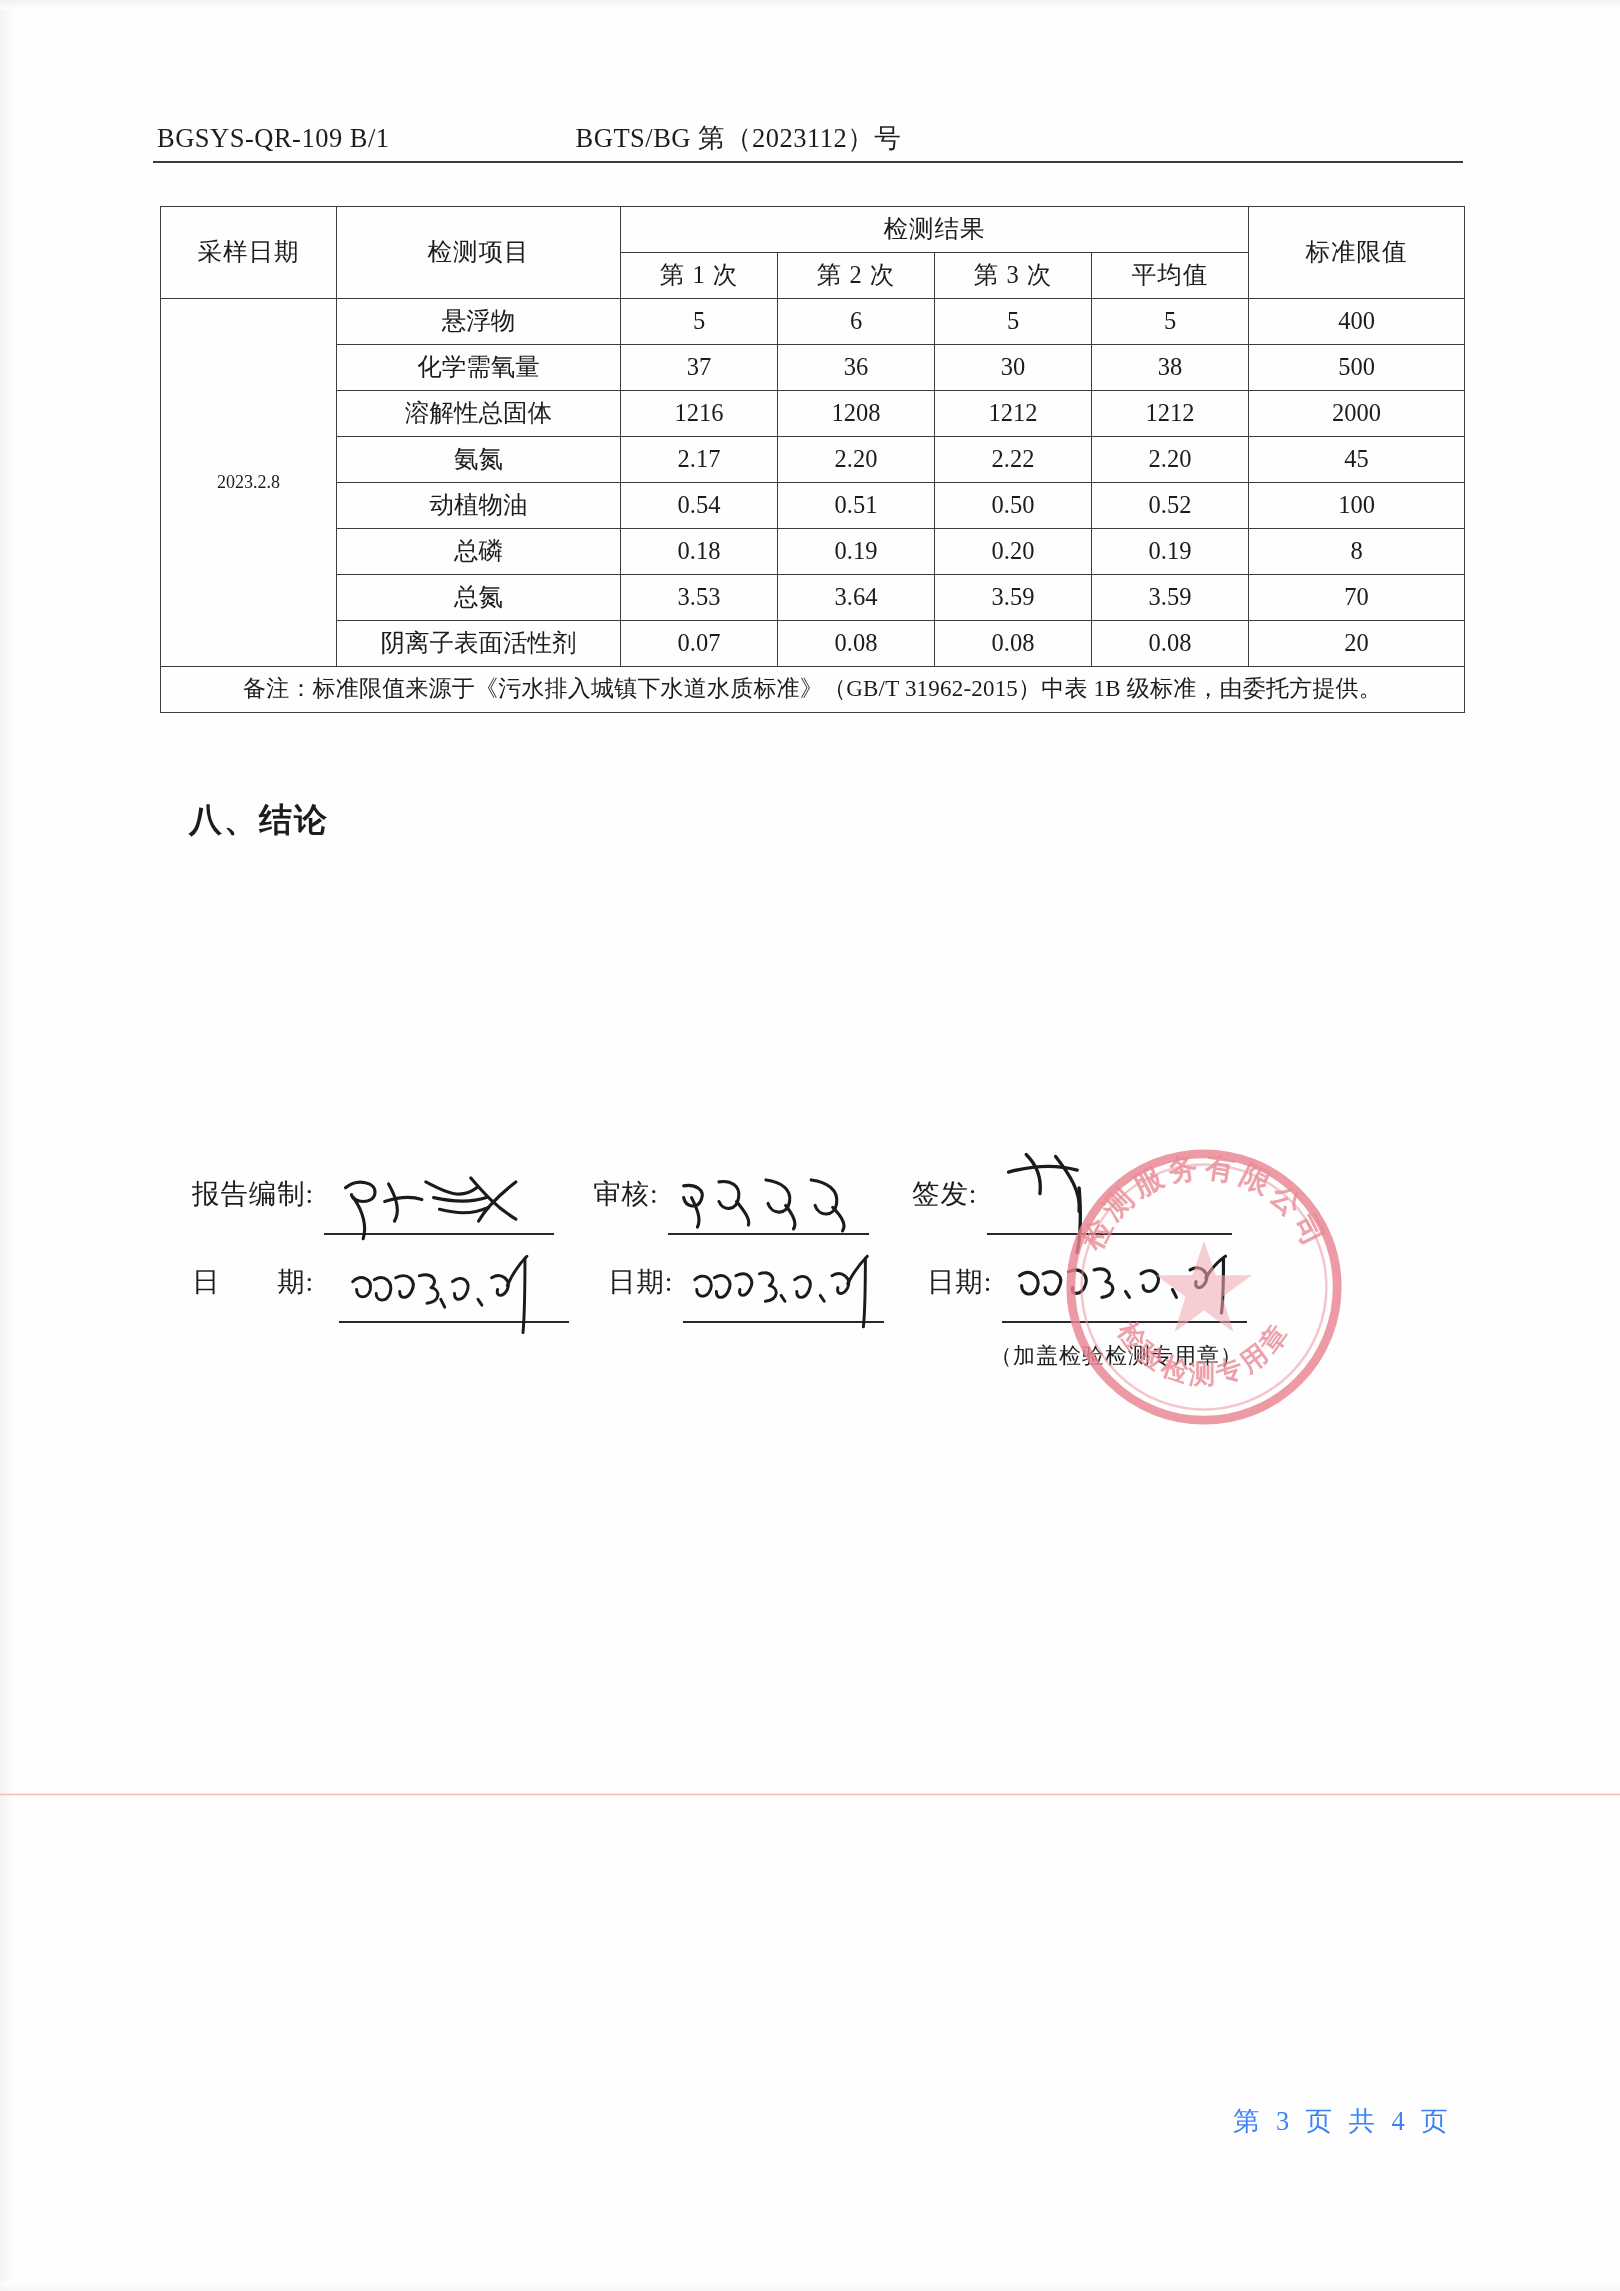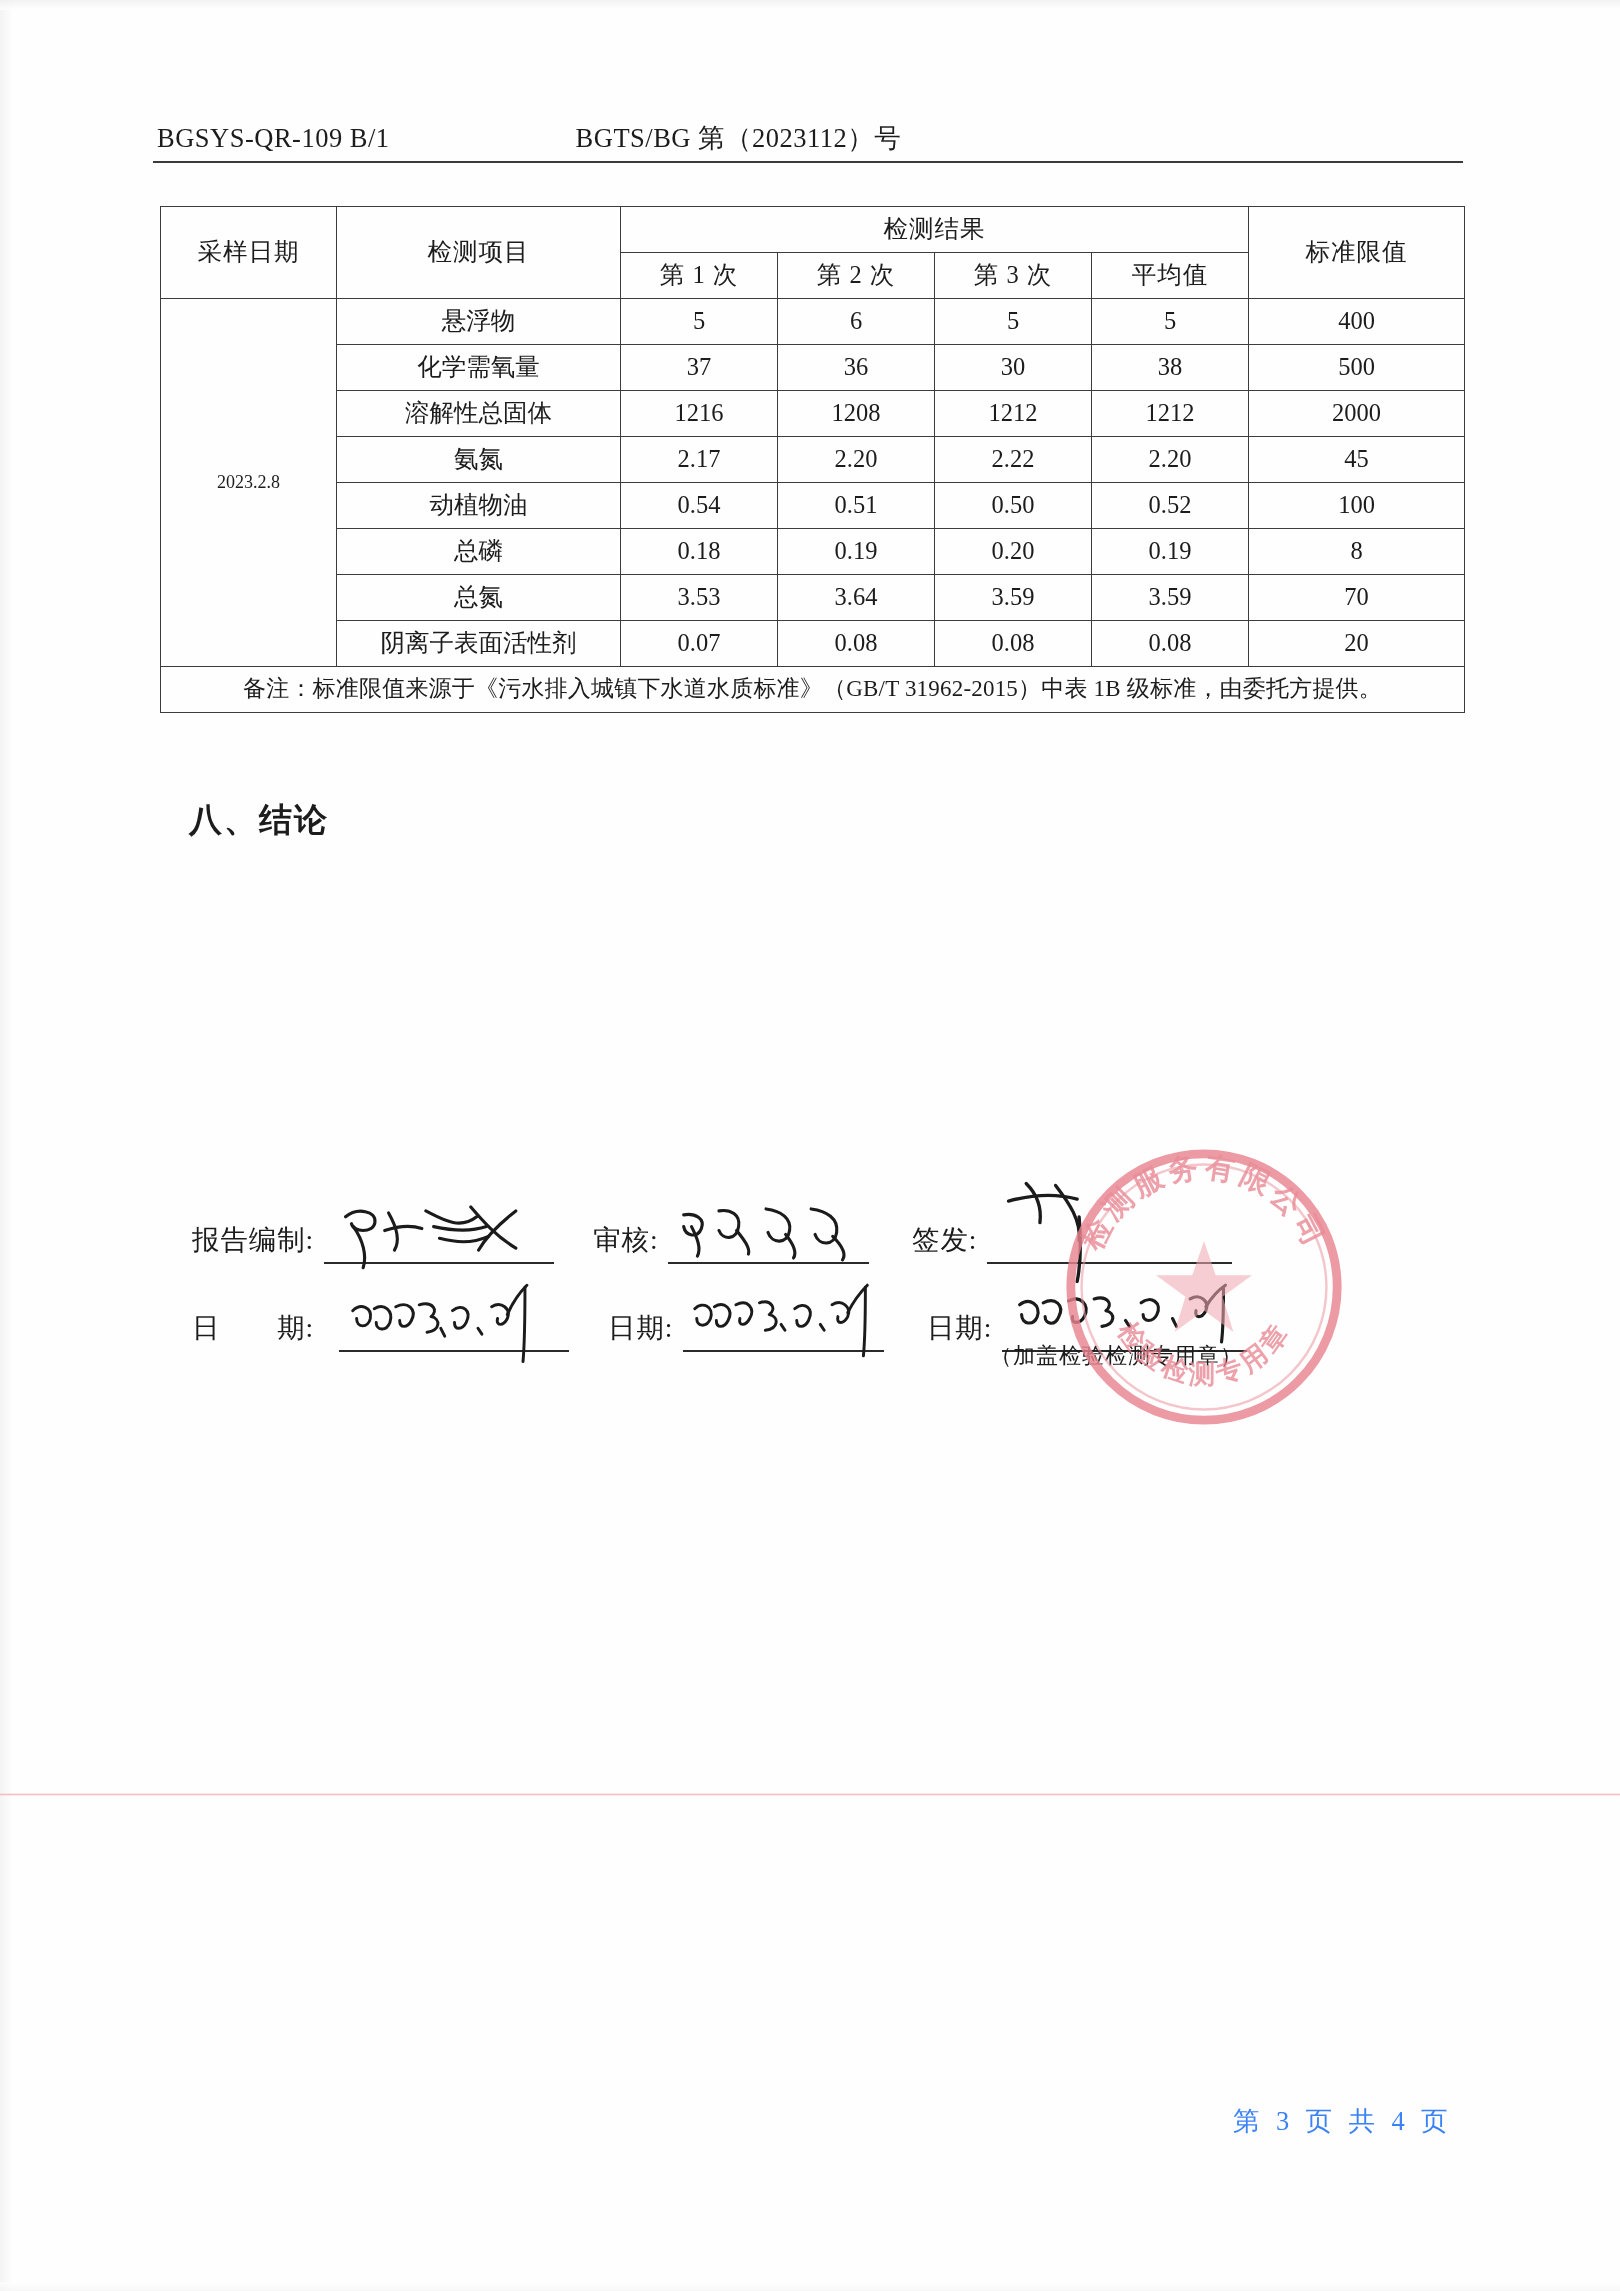--- a/index.html
+++ b/index.html
@@ -153,21 +153,20 @@
   
   .sig-block {
     position: absolute;
     left: 192px;
     top: 1176px;
     width: 1274px;
     font-size: 27.4px;
   }
   .sig-row {
     display: flex;
-    align-items: flex-end;
     height: 88px;
   }
   .sig-label {
     white-space: nowrap;
     letter-spacing: 1px;
     padding-bottom: 5.9px;
   }
   .sig-label.spread {
     width: 137px;
     display: inline-flex;

